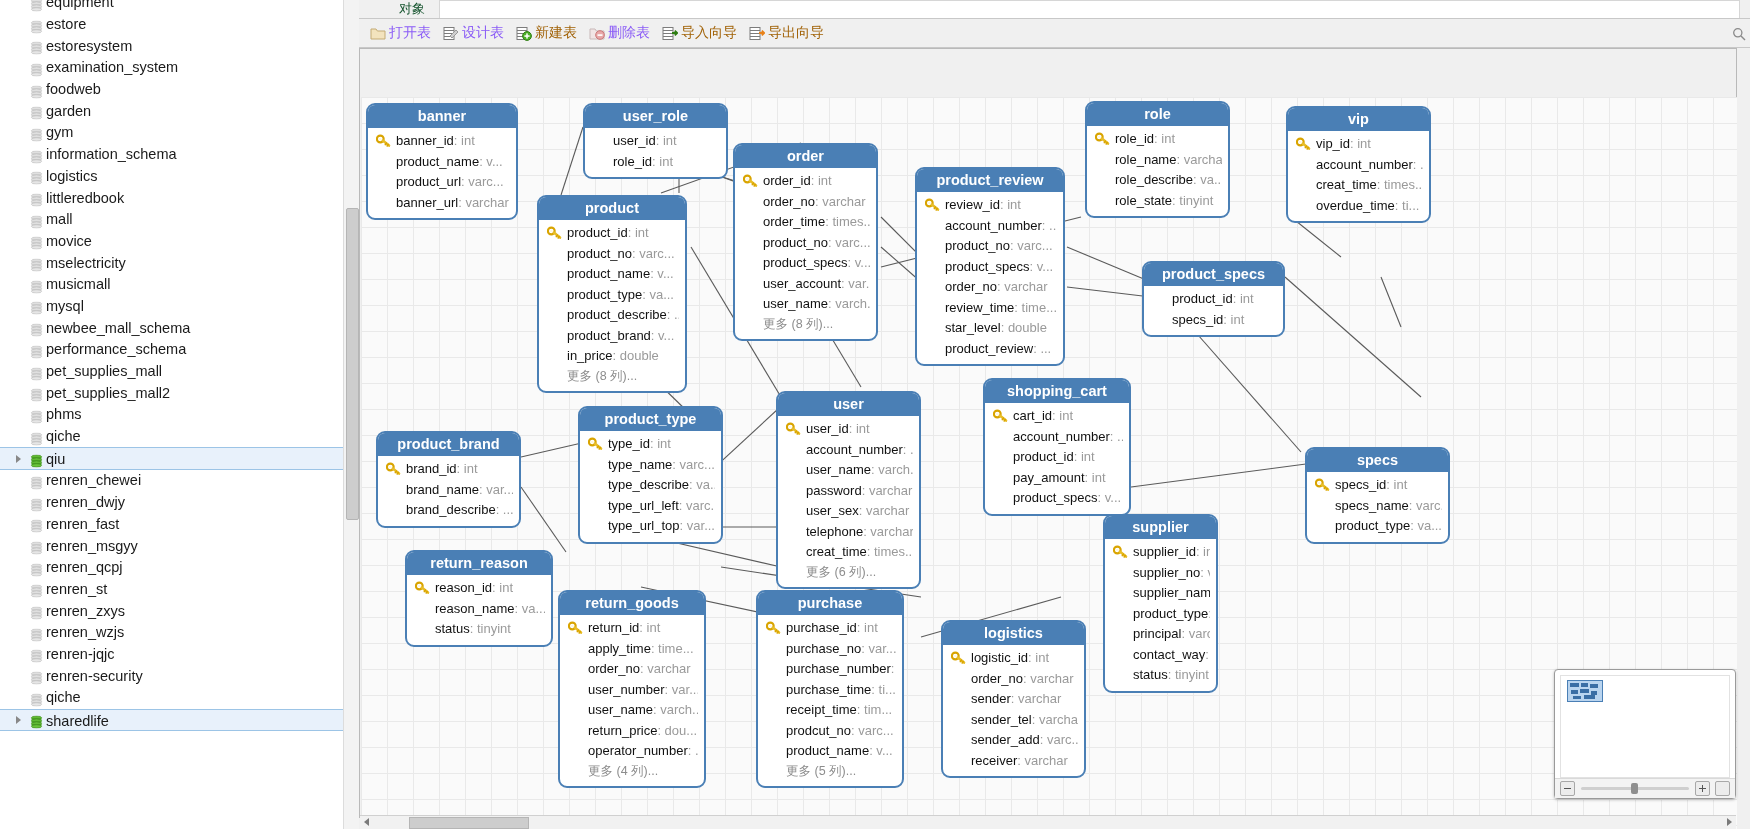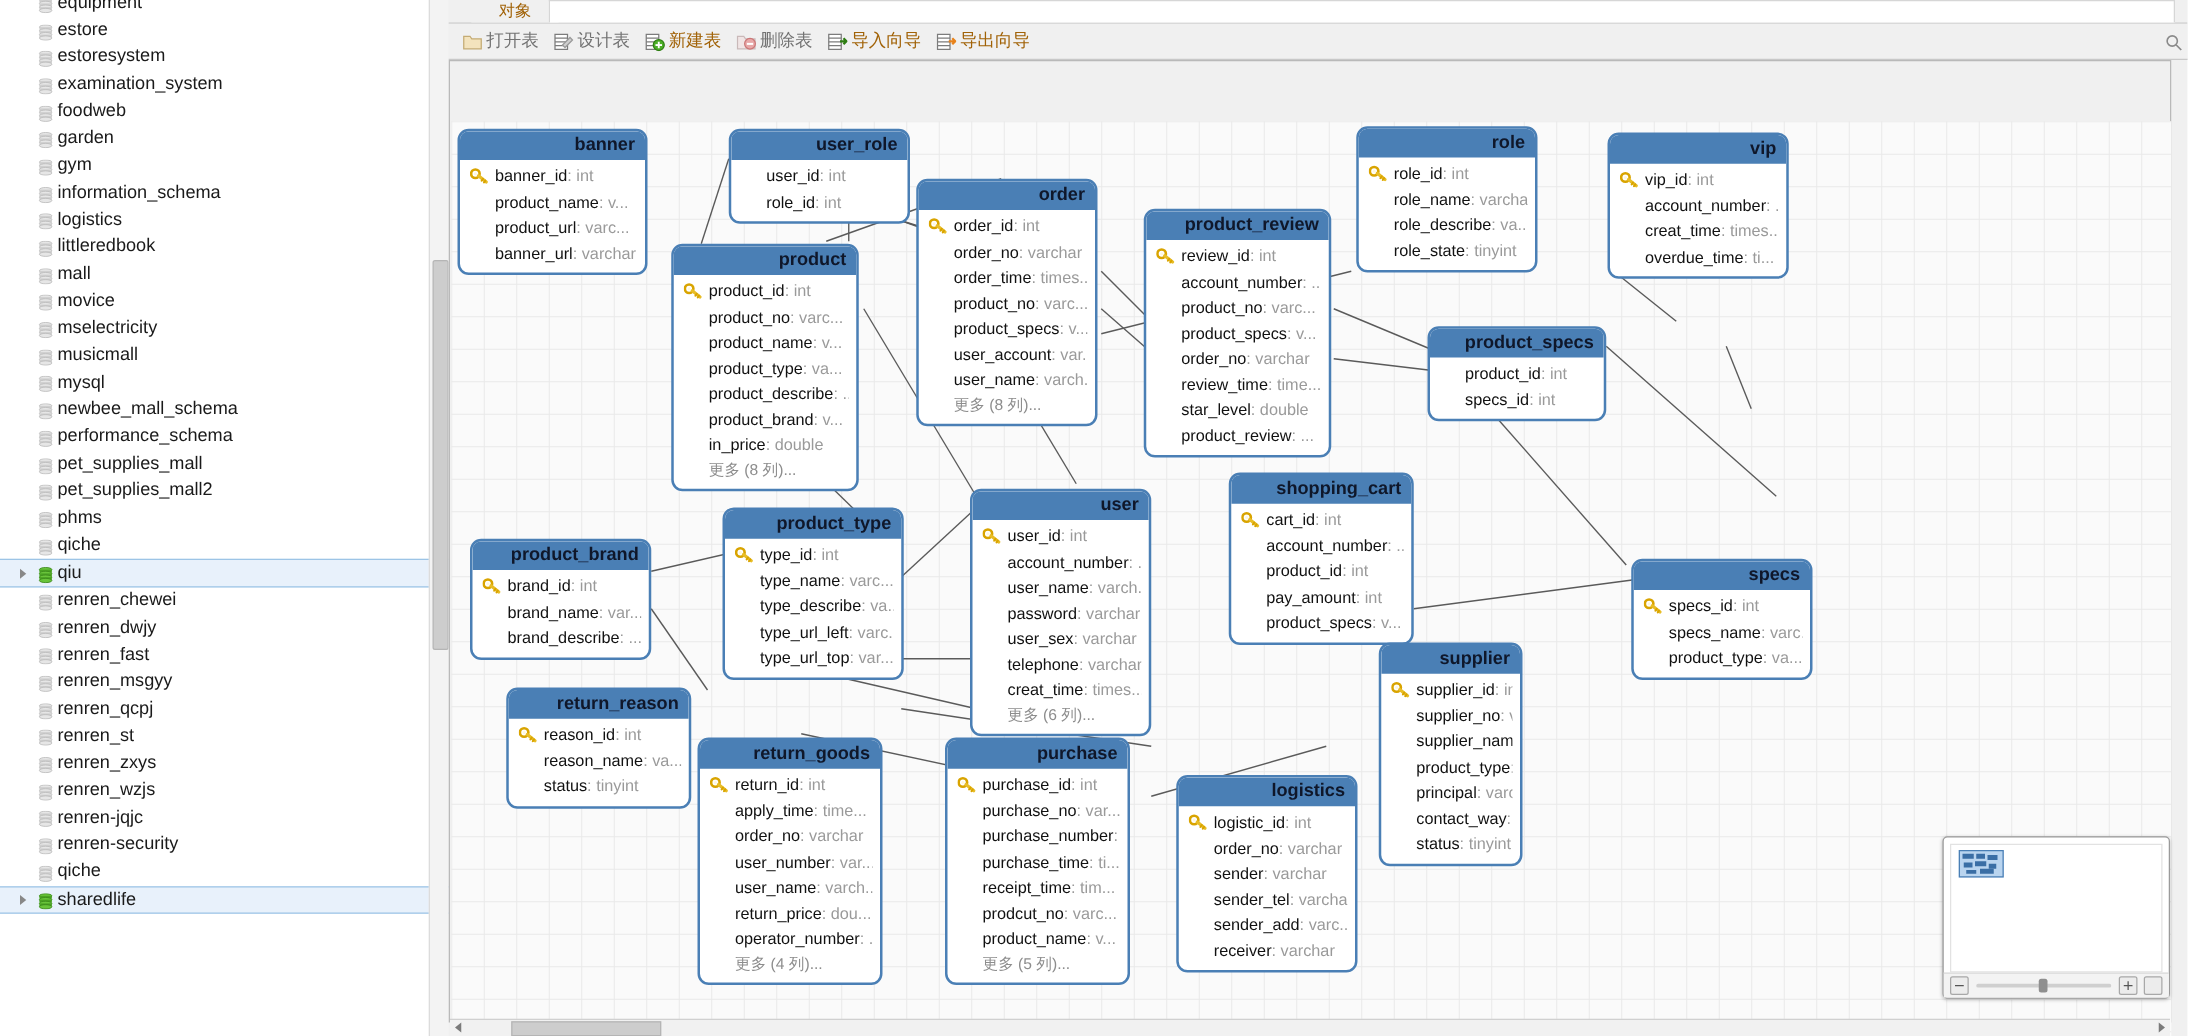--- a/index.html
+++ b/index.html
@@ -26,30 +26,30 @@
   .side-scroll .thumb{position:absolute;left:2px;top:208px;width:11px;height:310px;
                background:#cdcdcd;border:1px solid #b5b5b5;border-radius:2px;}
 
   
   .right{position:absolute;left:359px;top:0;width:1391px;height:829px;background:#f0f0f0;}
 
   
   .tabstrip{position:absolute;left:0;top:0;width:1391px;height:18px;background:#f0f0f0;
             border-bottom:1px solid #c8c8c8;}
   .tab{position:absolute;left:18px;top:0px;height:18px;line-height:17px;padding:0 22px;
-       background:#f0f0f0;font-size:13px;color:#a16207;}
+       background:#f0f0f0;font-size:13px;color:#14532d;}
   .tab-field{position:absolute;left:80px;top:0px;right:10px;height:17px;background:#ffffff;
              border:1px solid #d6d6d6;border-bottom:none;}
 
   
   .toolbar{position:absolute;left:0;top:19px;width:1391px;height:28px;background:#f0f0f0;
            border-bottom:1px solid #c8c8c8;display:flex;align-items:center;padding-left:6px;}
   .tbtn{display:flex;align-items:center;height:24px;padding:0 5px;margin-right:2px;
         font-size:14px;color:#a16207;white-space:nowrap;cursor:default;}
-  .tbtn.disabled{color:#737373;}
+  .tbtn.disabled{color:#8b5cf6;}
   .tbtn .ticon{width:16px;height:15px;margin-right:3px;position:relative;flex:0 0 16px;}
 
   
   .canvas{position:absolute;left:1px;top:48px;width:1376px;height:768px;background:#fafafa;overflow:hidden;
           background-image:
             linear-gradient(to right,#e9e9e9 1px,transparent 1px),
             linear-gradient(to bottom,#e9e9e9 1px,transparent 1px);
           background-size:26px 26px;}
   .canvas-wrap{position:absolute;left:359px;top:48px;width:1378px;height:770px;
                border:1px solid #b9b9b9;box-sizing:border-box;}
@@ -60,22 +60,22 @@
   .hscroll .thumb{position:absolute;left:49px;top:1px;width:118px;height:10px;background:#cdcdcd;
            border:1px solid #b5b5b5;}
   .hscroll .ar{position:absolute;top:2px;width:0;height:0;border-top:4px solid transparent;
            border-bottom:4px solid transparent;}
   .hscroll .ar.l{left:4px;border-right:5px solid #7a7a7a;}
   .hscroll .ar.r{right:4px;border-left:5px solid #7a7a7a;}
 
   
   .ertable{position:absolute;background:#ffffff;border:2px solid #4a7fb5;border-radius:9px;
            box-sizing:border-box;overflow:hidden;}
-  .ertable .thead{background:#4a7fb5;color:#0f172a;font-weight:bold;font-size:14.5px;
-           text-align:right;padding:3px 8px 4px;line-height:16px;border-radius:5px 5px 0 0;}
+  .ertable .thead{background:#4a7fb5;color:#ffffff;font-weight:bold;font-size:14.5px;
+           text-align:center;padding:3px 8px 4px;line-height:16px;border-radius:5px 5px 0 0;}
   .ertable .tbody{padding:3px 6px 5px 6px;}
   .erfield{position:relative;height:20.5px;line-height:20.5px;padding-left:22px;white-space:nowrap;
            font-size:13px;overflow:hidden;}
   .erfield .fname{color:#111;}
   .erfield .ftype{color:#9a9a9a;}
   .erfield .keyicon{position:absolute;left:2px;top:3px;width:15px;height:14px;}
   .ermore{height:19px;line-height:19px;padding-left:22px;font-size:12.5px;color:#8d8d8d;white-space:nowrap;}
 
   
   .links{position:absolute;left:0;top:0;width:1376px;height:768px;pointer-events:none;}

